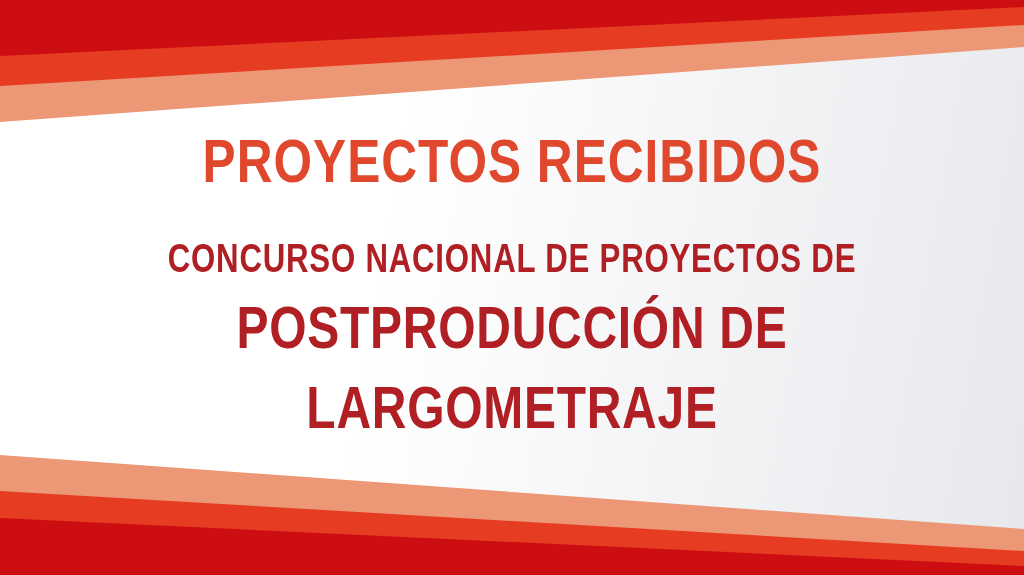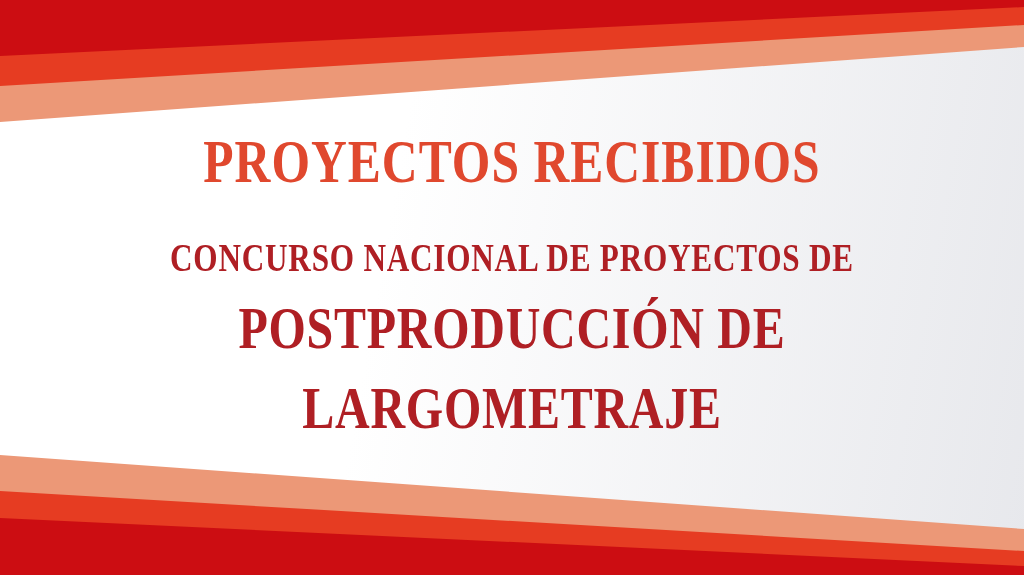--- a/index.html
+++ b/index.html
@@ -6,21 +6,21 @@
   html, body {
     margin: 0;
     padding: 0;
     background: #ffffff;
   }
   #slide {
     position: relative;
     width: 1024px;
     height: 575px;
     overflow: hidden;
-    font-family: Liberation Serif, serif;
+    font-family: Liberation Sans, sans-serif;
     background: linear-gradient(100deg, #ffffff 0%, #ffffff 38%, #f4f5f7 70%, #e7e8ec 100%);
   }
 
   
   .band {
     position: absolute;
     left: 0;
     top: 0;
     width: 1024px;
     height: 575px;

